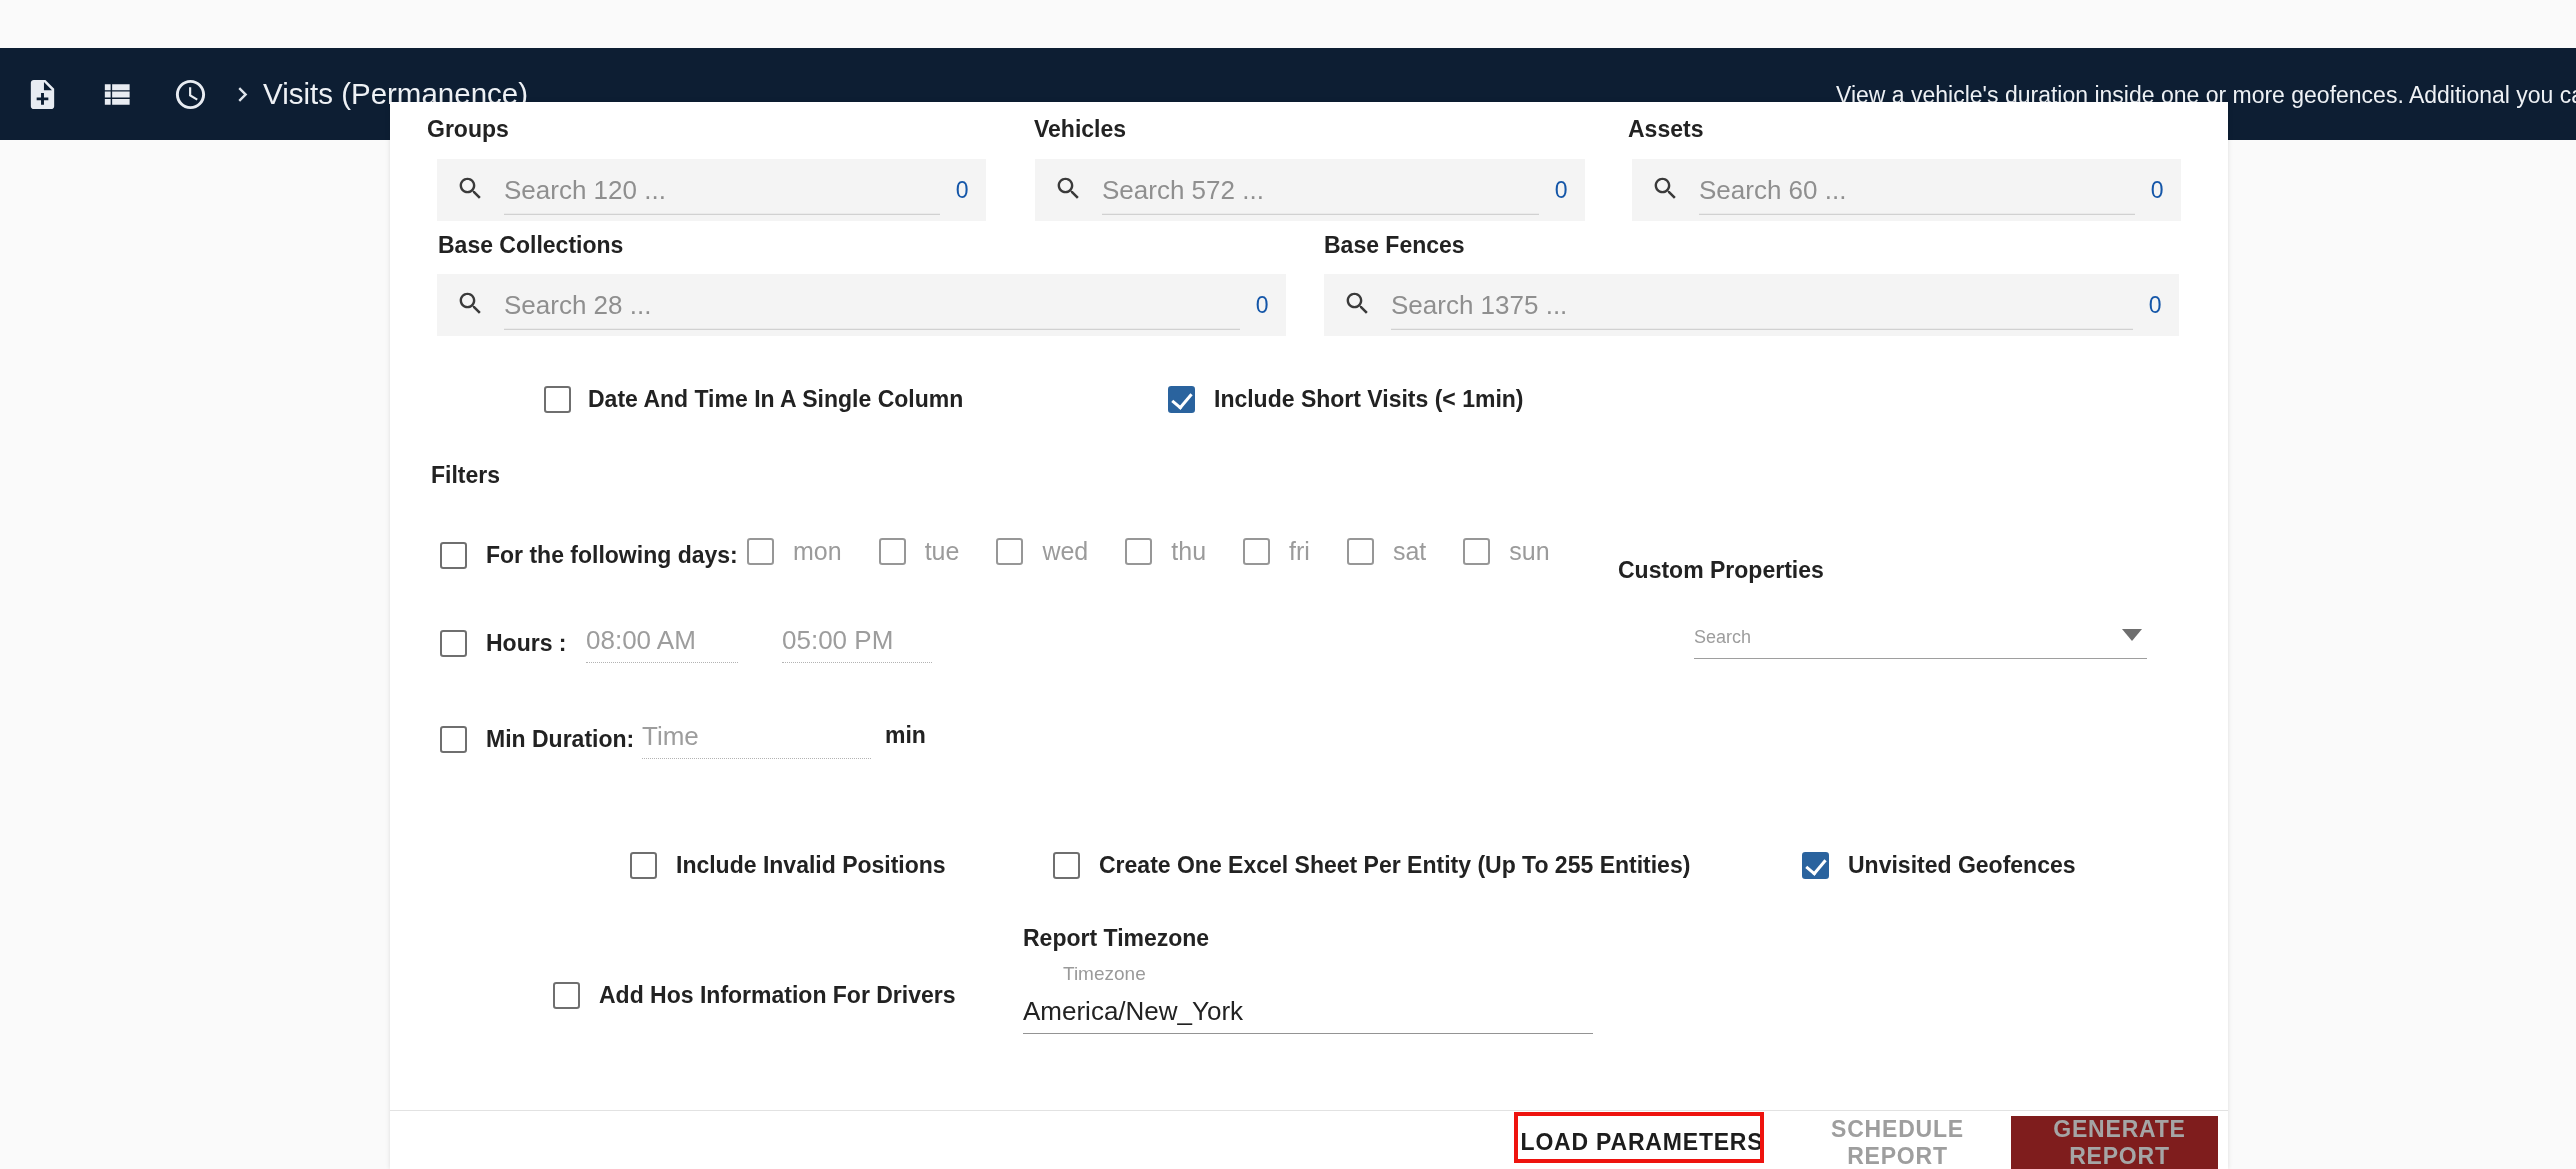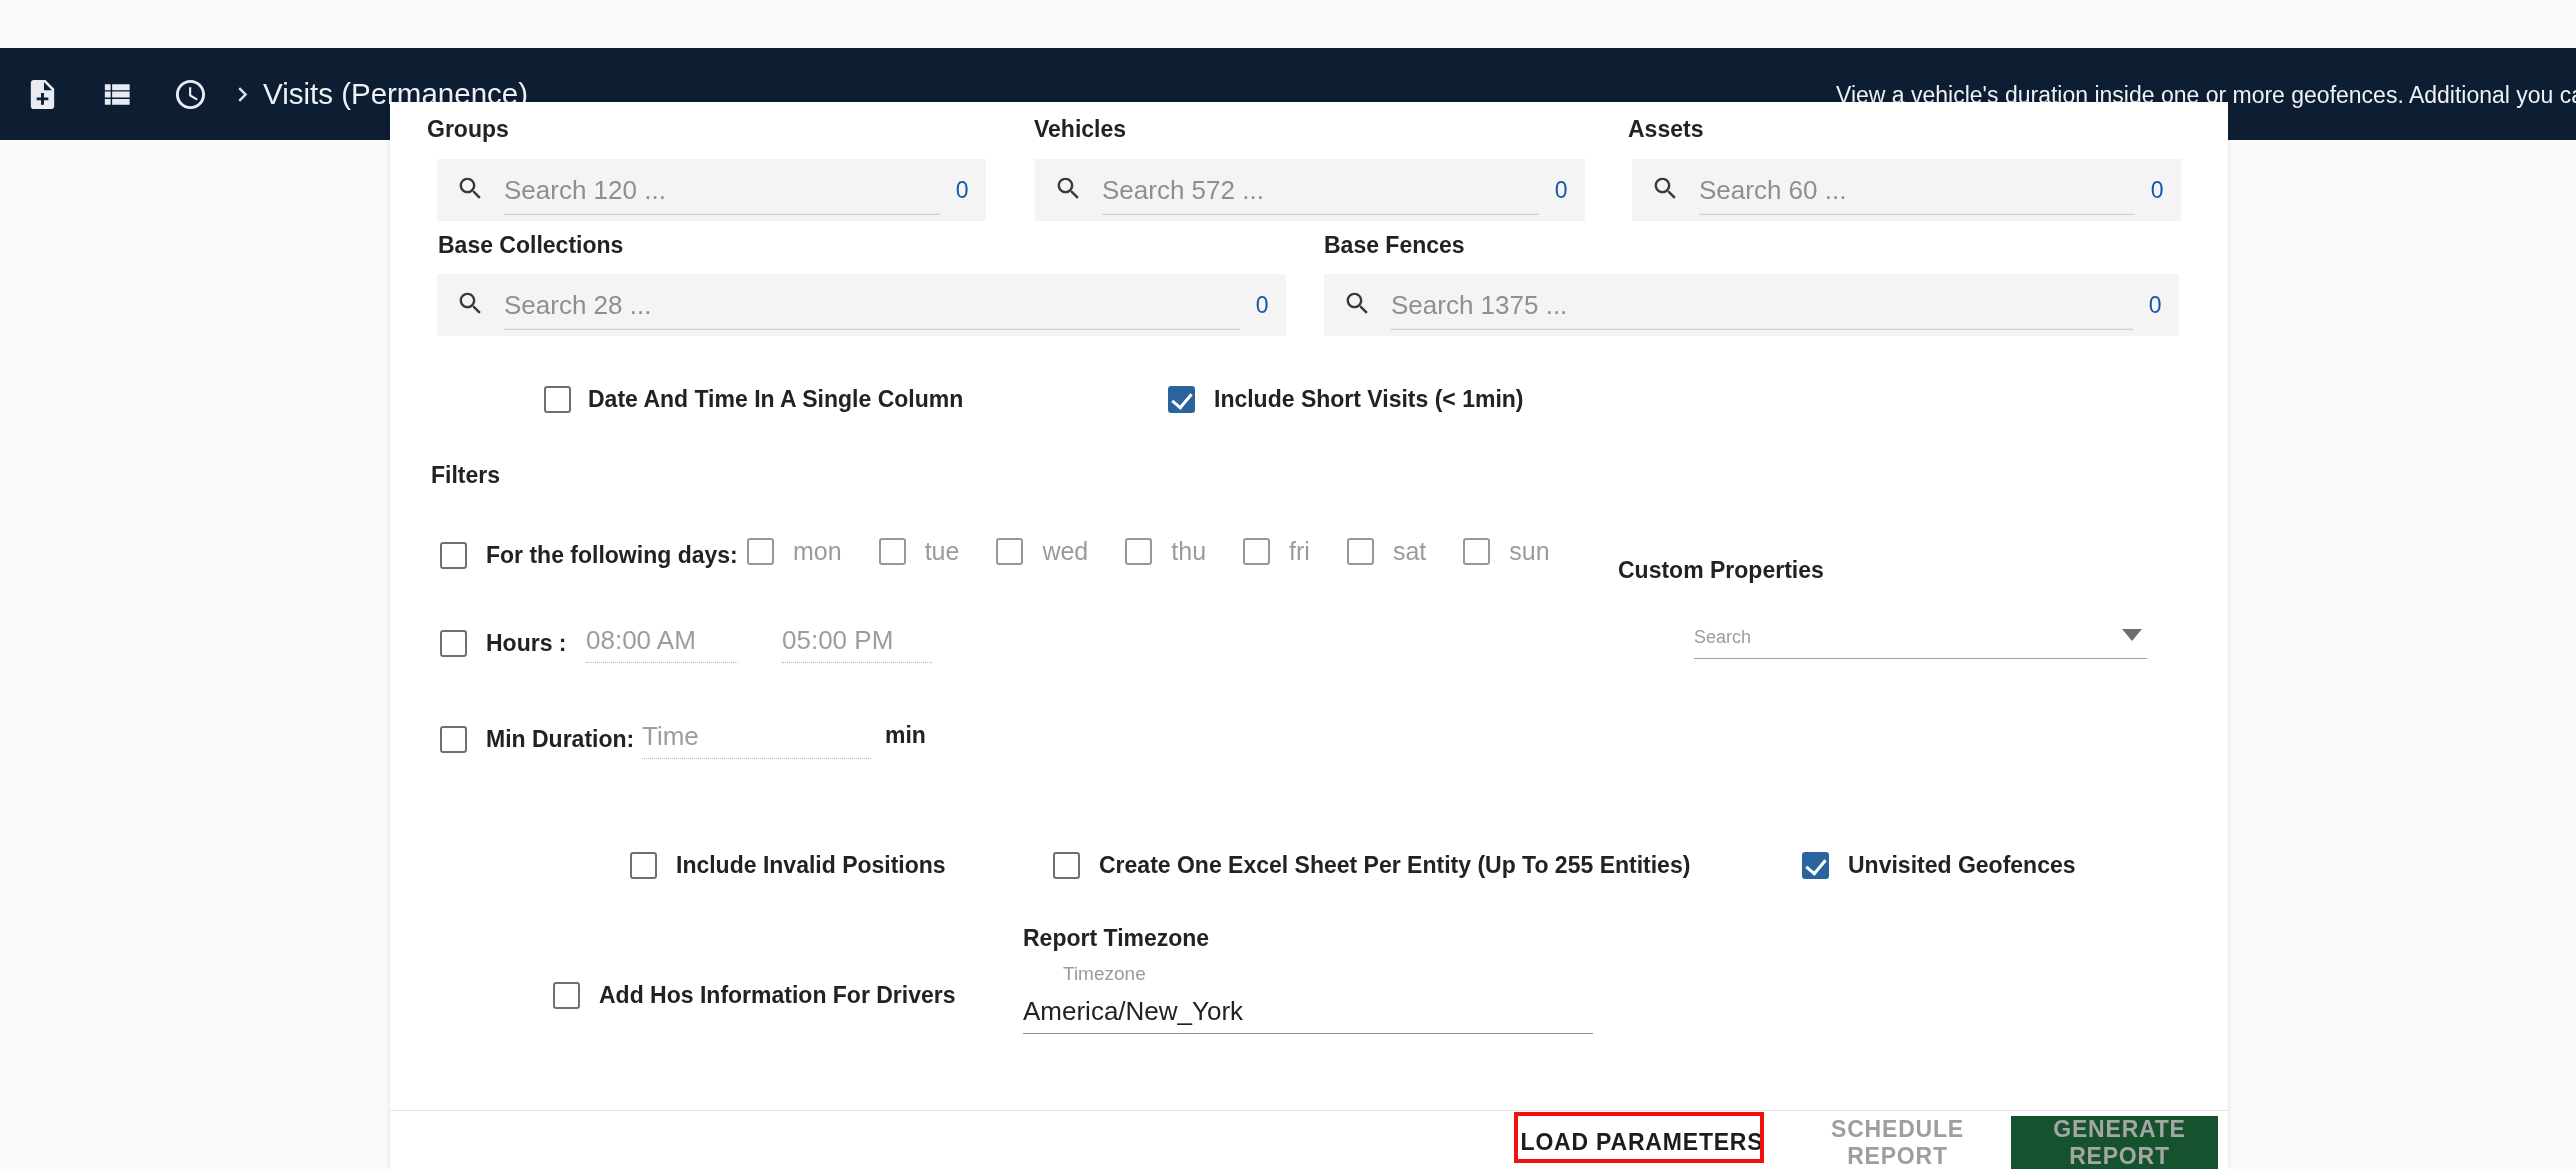--- a/index.html
+++ b/index.html
@@ -68,21 +68,21 @@
   .tz-field input { width:100%; border:0; outline:0; background:transparent; padding-bottom:6.4px;
               font-family:"Liberation Sans",sans-serif; font-size:26px; color:#222; }
 
   
   .foot-divider { position:absolute; left:0; top:1008px; width:1838px; height:0.8px; background:#e2e2e2; }
   .btn { position:absolute; height:53px; display:flex; align-items:center; justify-content:center;
          font-size:23px; font-weight:bold; letter-spacing:0.8px; cursor:pointer;
          background:transparent; border:0; font-family:"Liberation Sans",sans-serif; }
   .btn.primary-text { color:#1d1d1d; }
   .btn.grey-text { color:#9e9e9e; }
-  .btn.disabled { background:#14532d; color:#a5a5a5;padding-left:10px; }
+  .btn.disabled { background:#7f1d1d; color:#a5a5a5;padding-left:10px; }
 
   .annotation { position:absolute; left:1514px; top:1112px; width:250px; height:51px;
                 border:4px solid #ee130e; z-index:20; pointer-events:none; }
 </style>
 </head>
 <body>
 
 <div class="stage">
 
   <div class="topbar">

